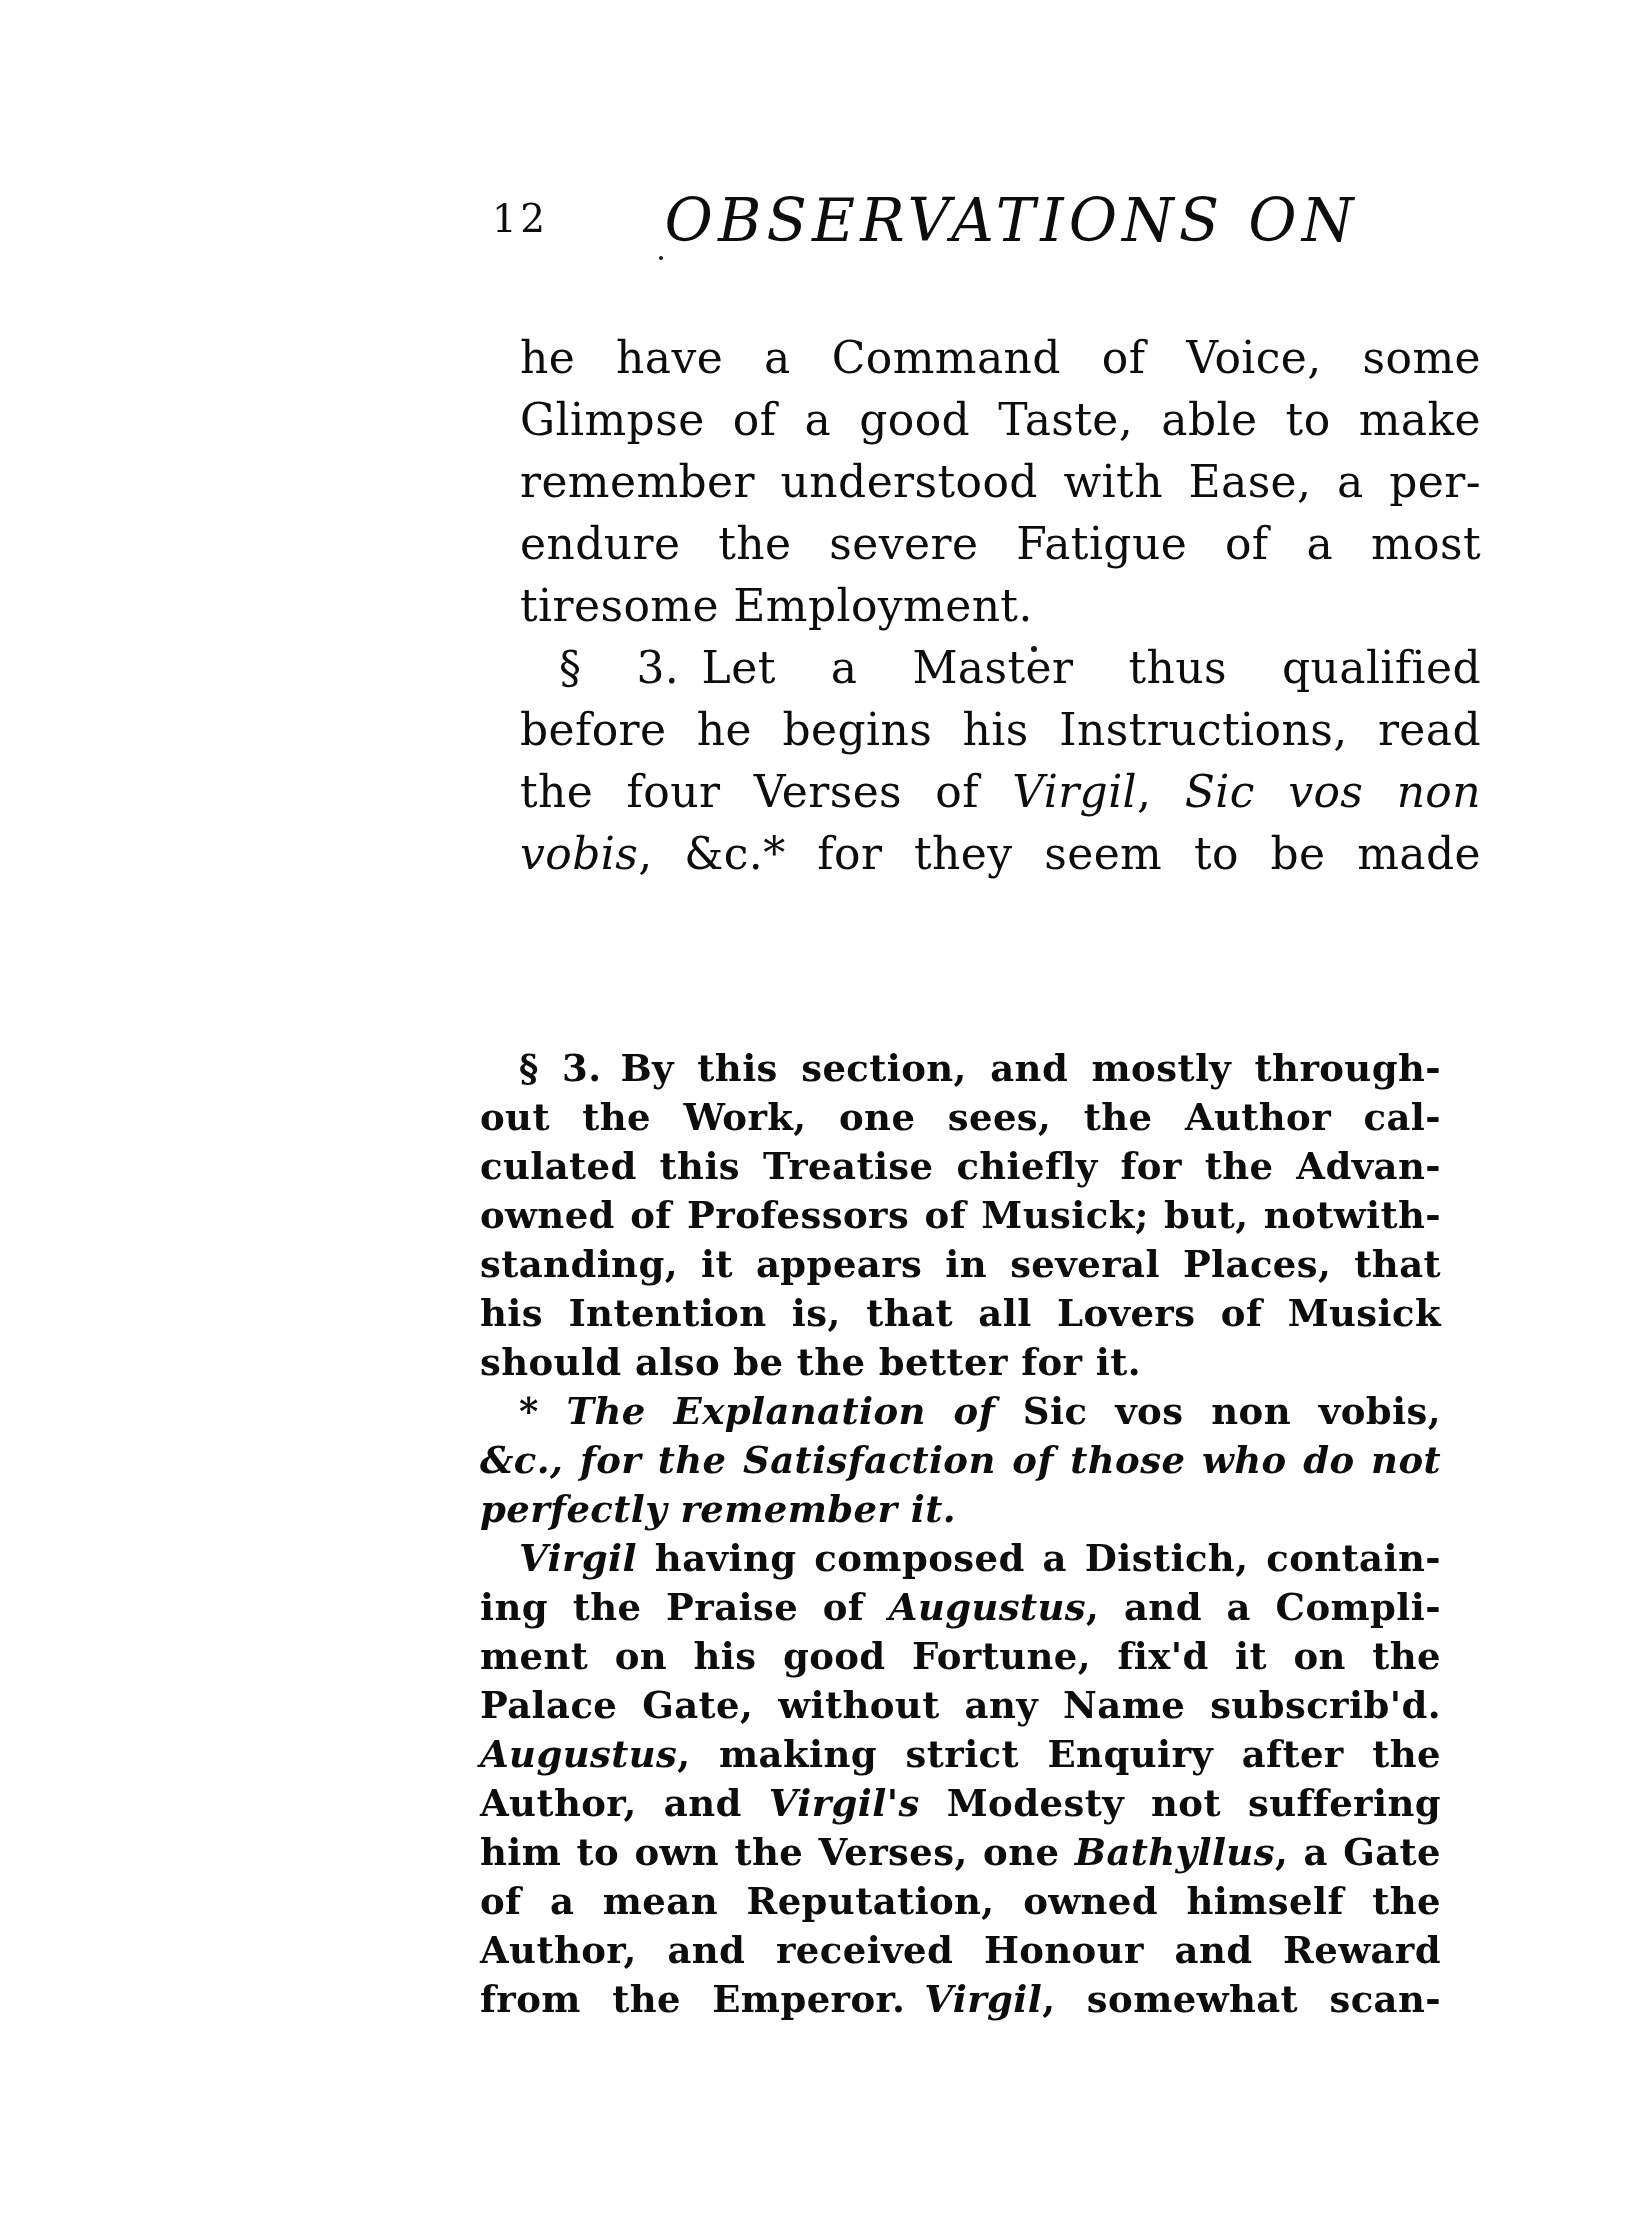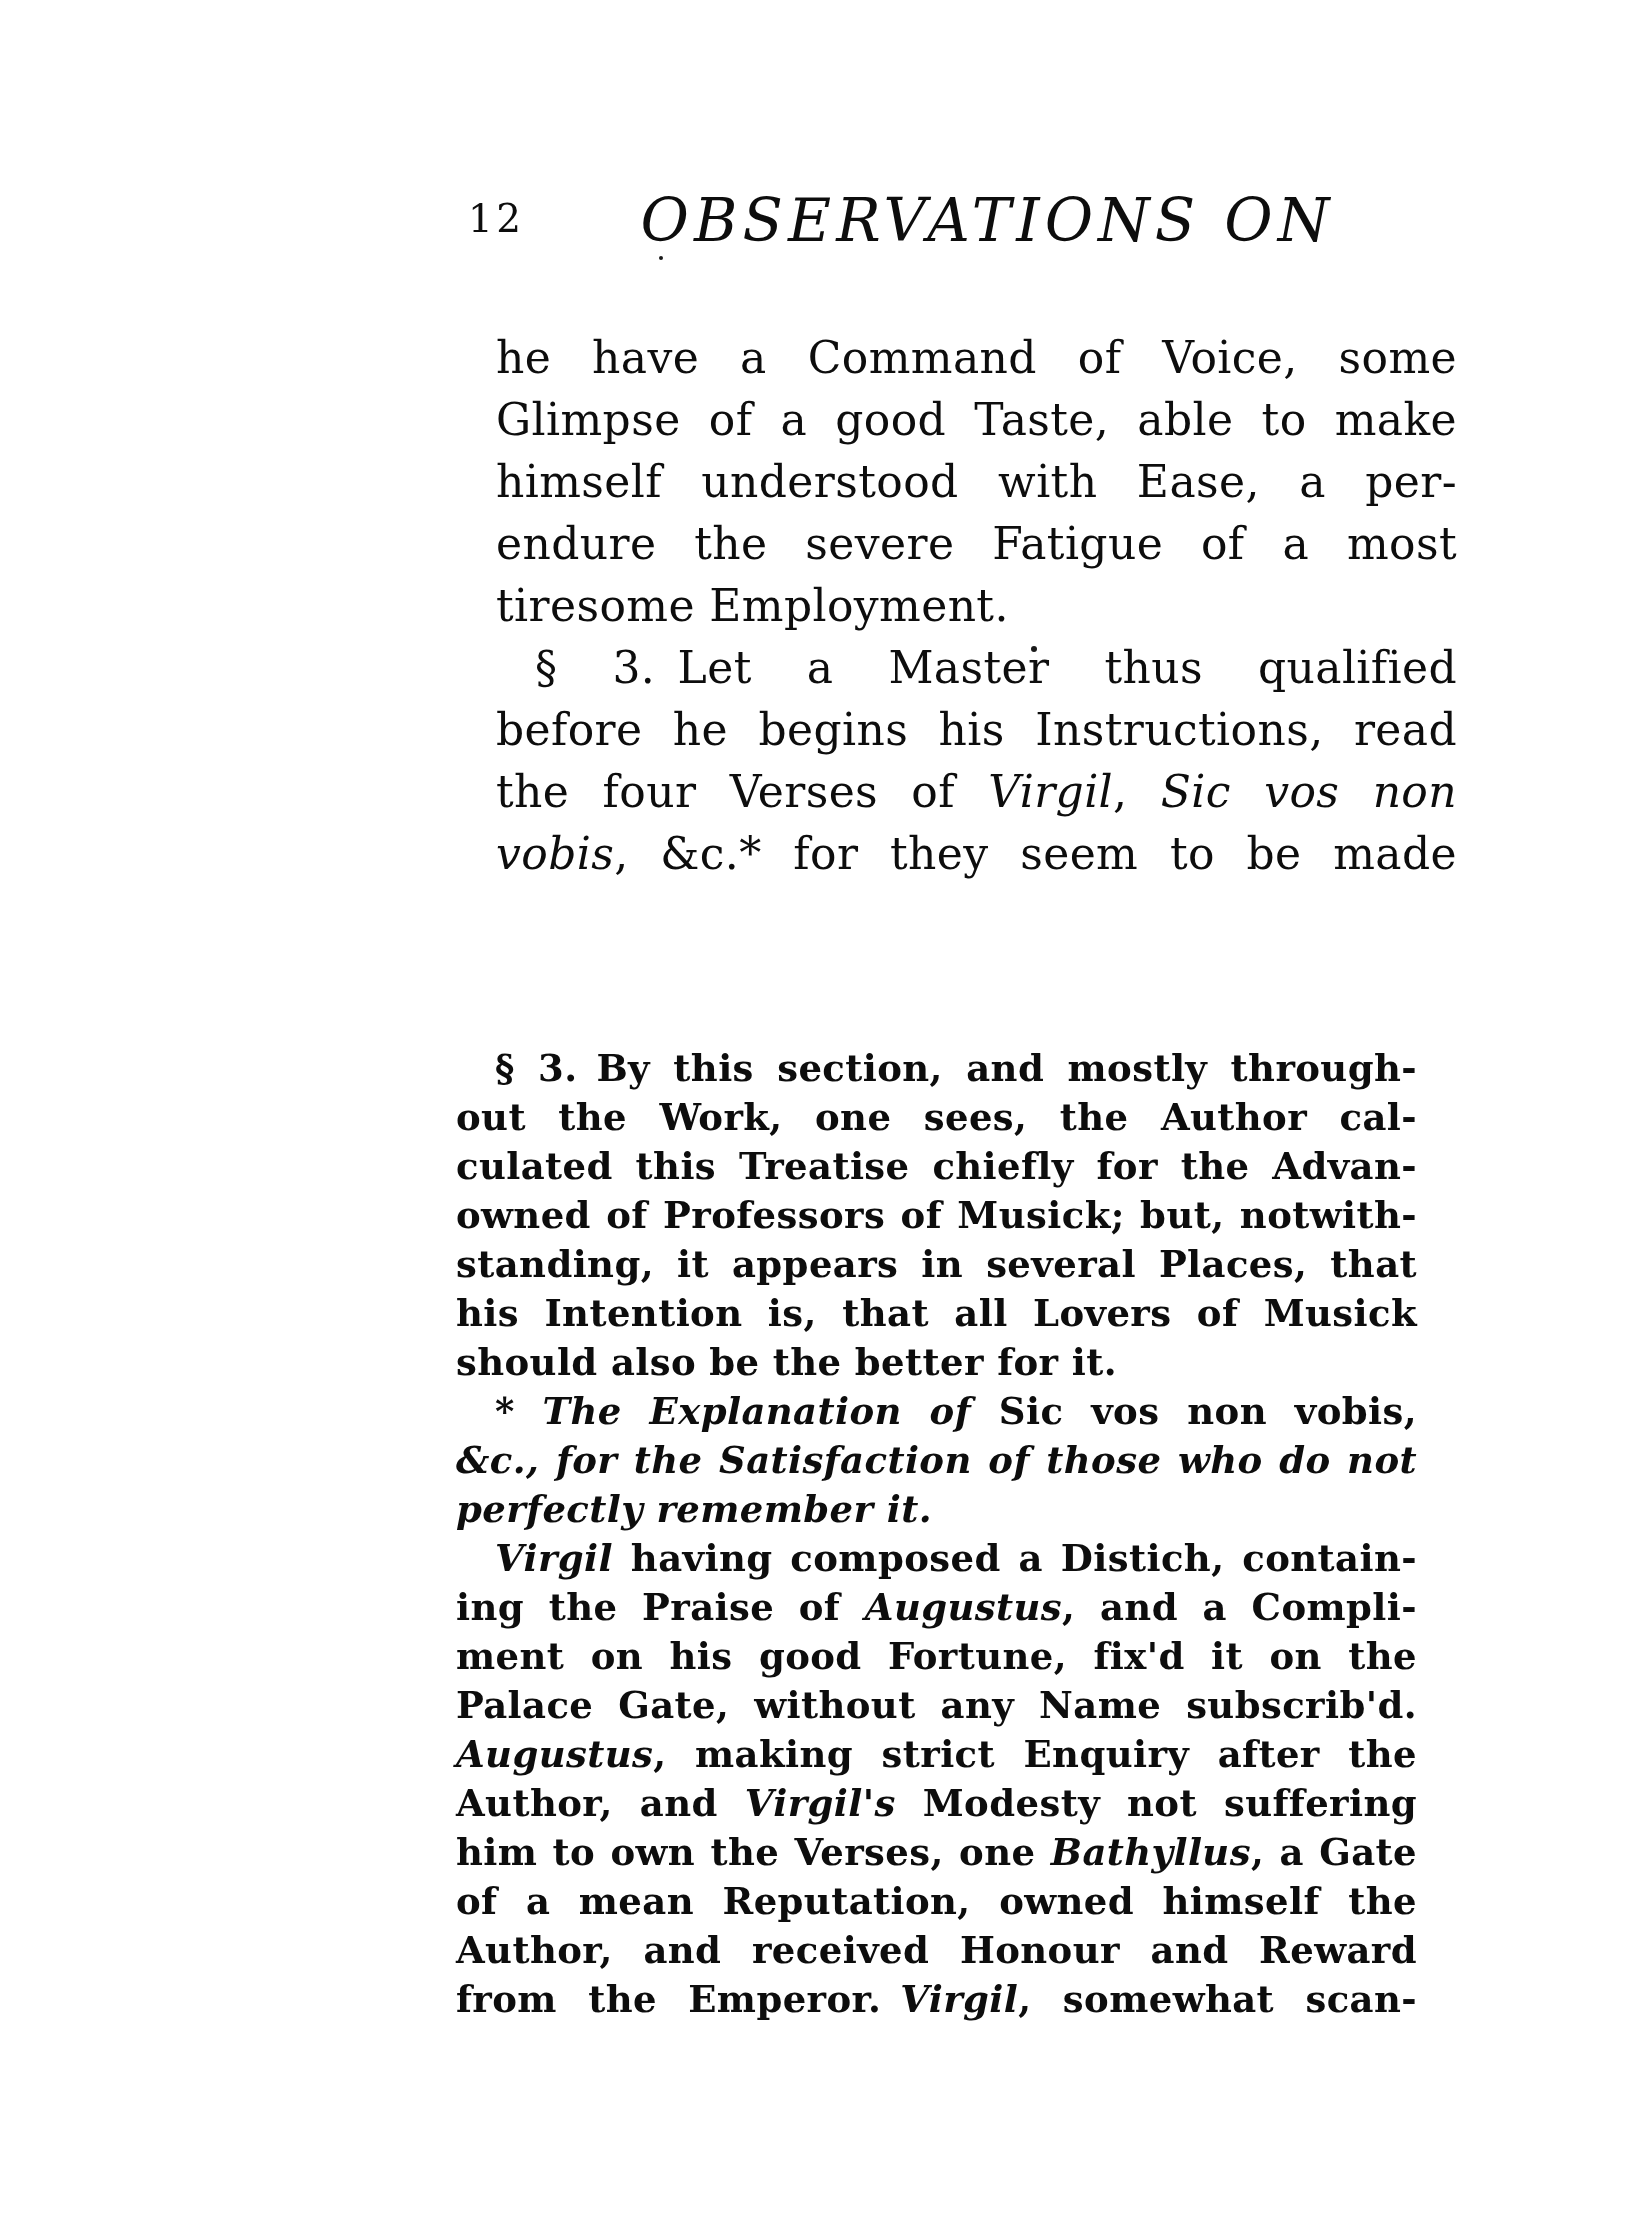--- a/index.html
+++ b/index.html
@@ -4,21 +4,21 @@
 <style>
   html,body{margin:0;padding:0;background:#e8e8e8;}
   .page{
     position:relative;
     width:1644px;height:2216px;
     background:#ffffff;
     color:#0d0d0d;
     font-family:"DejaVu Serif", serif;
     overflow:hidden;
   }
-  .column{position:absolute;left:456px;width:961px;}
+  .column{position:absolute;left:480px;width:961px;}
   .page-header{top:186px;height:68px;}
   .page-number{
     position:absolute;left:12px;top:10.2px;
     font-size:39px;letter-spacing:3.4px;
   }
   .running-title{
     text-align:center;
     font-style:italic;
     font-size:59px;
     letter-spacing:5.1px;
@@ -59,21 +59,21 @@
 <div class="page">
 
   <div class="column page-header">
     <span class="page-number">12</span>
     <div class="running-title">OBSERVATIONS ON</div>
   </div>
 
   <div class="column body-text">
       <div class="line"><span>he have a Command of Voice, some</span></div>
       <div class="line"><span>Glimpse of a good Taste, able to make</span></div>
-      <div class="line"><span>himself understood with Ease, a per-</span></div>
+      <div class="line"><span>remember understood with Ease, a per-</span></div>
       <div class="line"><span>endure the severe Fatigue of a most</span></div>
       <div class="line nojust"><span>tiresome Employment.</span></div>
       <div class="line indent"><span>§ 3. Let a Master thus qualified</span></div>
       <div class="line"><span>before he begins his Instructions, read</span></div>
       <div class="line"><span>the four Verses of </span><span class="it">Virgil</span><span>, </span><span class="it">Sic vos non</span></div>
       <div class="line"><span class="it">vobis</span><span>, &amp;c.* for they seem to be made</span></div>
     </div>
 
   <div class="column footnote-text">
       <div class="line indent"><span>§ 3. By this section, and mostly through-</span></div>

